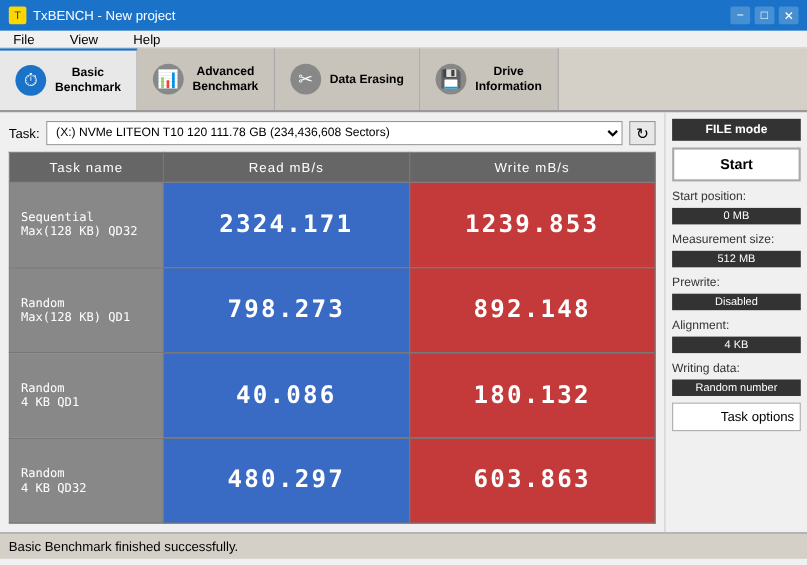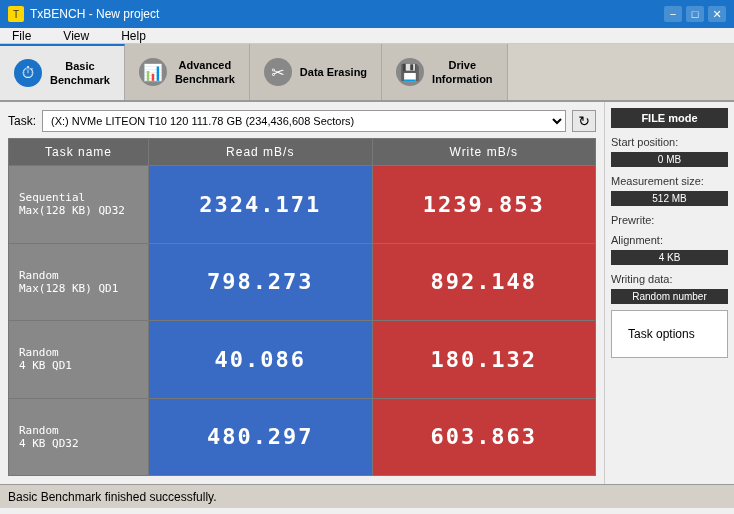--- a/index.html
+++ b/index.html
@@ -219,24 +219,24 @@
     .param-value {
       background: #333;
       color: white;
       padding: 2px 4px;
       font-size: 10px;
       text-align: center;
     }
     .history-btn {
       background: white;
       border: 1px solid #aaa;
-      padding: 16px;
-      font-size: 12px;
-      cursor: pointer;
-      text-align: left;
+      padding: 5px;
+      font-size: 12px;
+      cursor: pointer;
+      text-align: right;
       margin-top: 2px;
     }
     
     .status-bar {
       height: 24px;
       background: #d4d0c8;
       border-top: 1px solid #999;
       display: flex;
       align-items: center;
       padding: 0 8px;
@@ -331,25 +331,27 @@
 4 KB QD32</td>
       <td class="read-cell">480.297</td>
       <td class="write-cell">603.863</td>
     </tr>
         </tbody>
     </table>
   </div>
 
   <div class="right-panel">
     <button class="mode-btn">FILE mode</button>
+    <button class="start-btn">Start</button>
     <div class="param-label">Start position:</div>
     <div class="param-value">0 MB</div>
     <div class="param-label">Measurement size:</div>
     <div class="param-value">512 MB</div>
     <div class="param-label">Prewrite:</div>
+    <div class="param-value">Disabled</div>
     <div class="param-label">Alignment:</div>
     <div class="param-value">4 KB</div>
     <div class="param-label">Writing data:</div>
     <div class="param-value">Random number</div>
     <button class="history-btn">Task options</button>
   </div>
 </div>
 
 <div class="status-bar">
   <span>Basic Benchmark finished successfully.</span>

